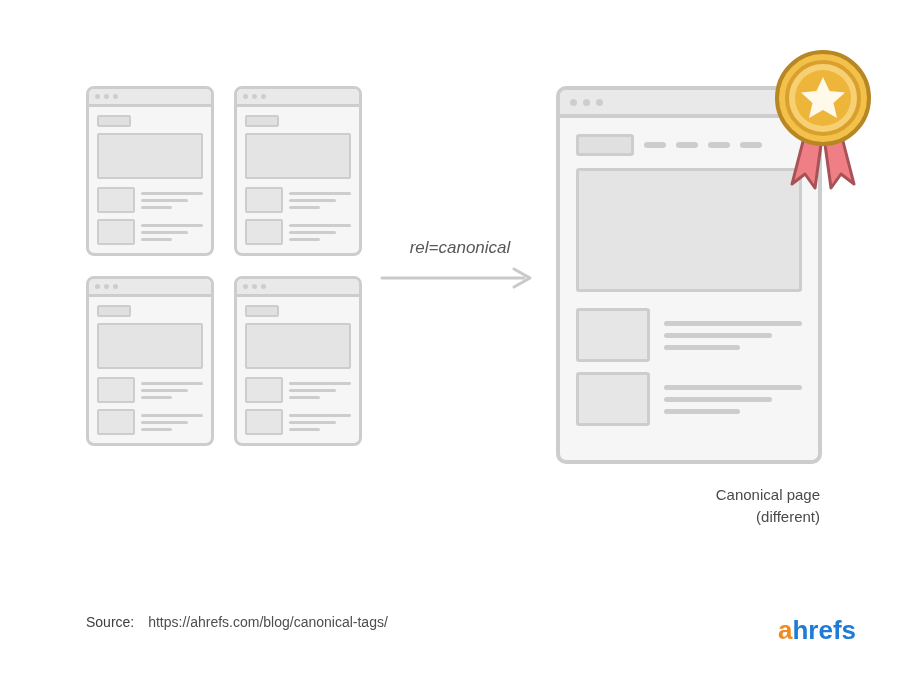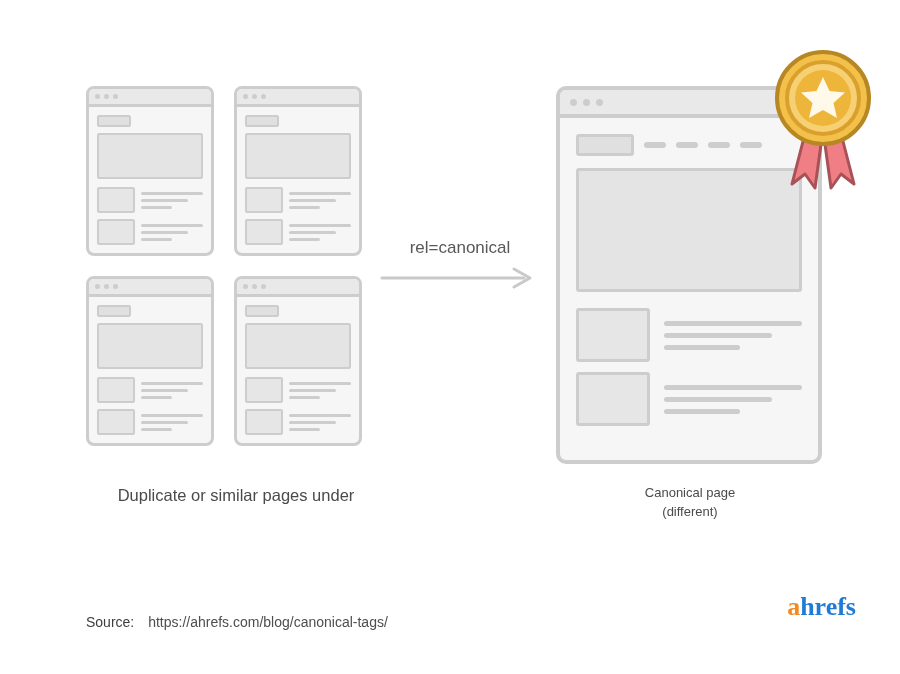--- a/index.html
+++ b/index.html
@@ -104,20 +104,21 @@
       position: absolute;
       left: 380px;
       top: 238px;
       width: 160px;
       text-align: center;
     }
     .arrow-label {
       font-size: 17px;
       color: #585858;
       margin-bottom: 8px;
+      font-style: italic;
     }
     .arrow svg { display: block; margin: 0 auto; }
 
     
     .badge {
       position: absolute;
       left: 768px;
       top: 44px;
       width: 110px;
       height: 160px;
@@ -133,43 +134,43 @@
       font-size: 16.5px;
       color: #4a4a4a;
       text-align: center;
       line-height: 1.45;
     }
     .right-caption {
       position: absolute;
       left: 560px;
       top: 484px;
       width: 260px;
-      font-size: 13px;
+      font-size: 15px;
       color: #4a4a4a;
-      text-align: center;
+      text-align: right;
       line-height: 1.45;
     }
 
     
     .source {
       position: absolute;
       left: 86px;
       bottom: 44px;
       font-size: 14px;
       color: #3d3d3d;
     }
     .source .label { font-weight: 400; margin-right: 10px; }
     .source .url { color: #4e4e4e; }
 
     
     .logo {
       position: absolute;
       right: 44px;
-      bottom: 52px;
-      font-family: Liberation Serif, serif;
+      bottom: 28px;
+      font-family: Liberation Sans, sans-serif;
       font-weight: 900;
       font-size: 26px;
       letter-spacing: 0px;
       color: #1f7bd6;
     }
     .logo .orange { color: #f38a1f; }
   </style>
 </head>
 <body>
 
@@ -341,21 +342,21 @@
 
       <circle cx="55" cy="54" r="36" fill="#f7d074" stroke="#d9a02d" stroke-width="4"></circle>
 
       <circle cx="55" cy="54" r="28" fill="#edb63a"></circle>
 
       <path d="M55 33 L61.5 47 L77 48.5 L65.5 59 L69 74 L55 66 L41 74 L44.5 59 L33 48.5 L48.5 47 Z" fill="#fff9ea"></path>
     </svg>
   </div>
 
   <div class="left-caption">
-    <span>Duplicate or similar pages under</span><br>
+    <br>
   </div>
   <div class="right-caption">
     <span>Canonical page</span><br>
     <span>(different)</span>
   </div>
 
   <div class="source">
     <span class="label">Source:</span>
     <span class="url">https://ahrefs.com/blog/canonical-tags/</span>
   </div>

